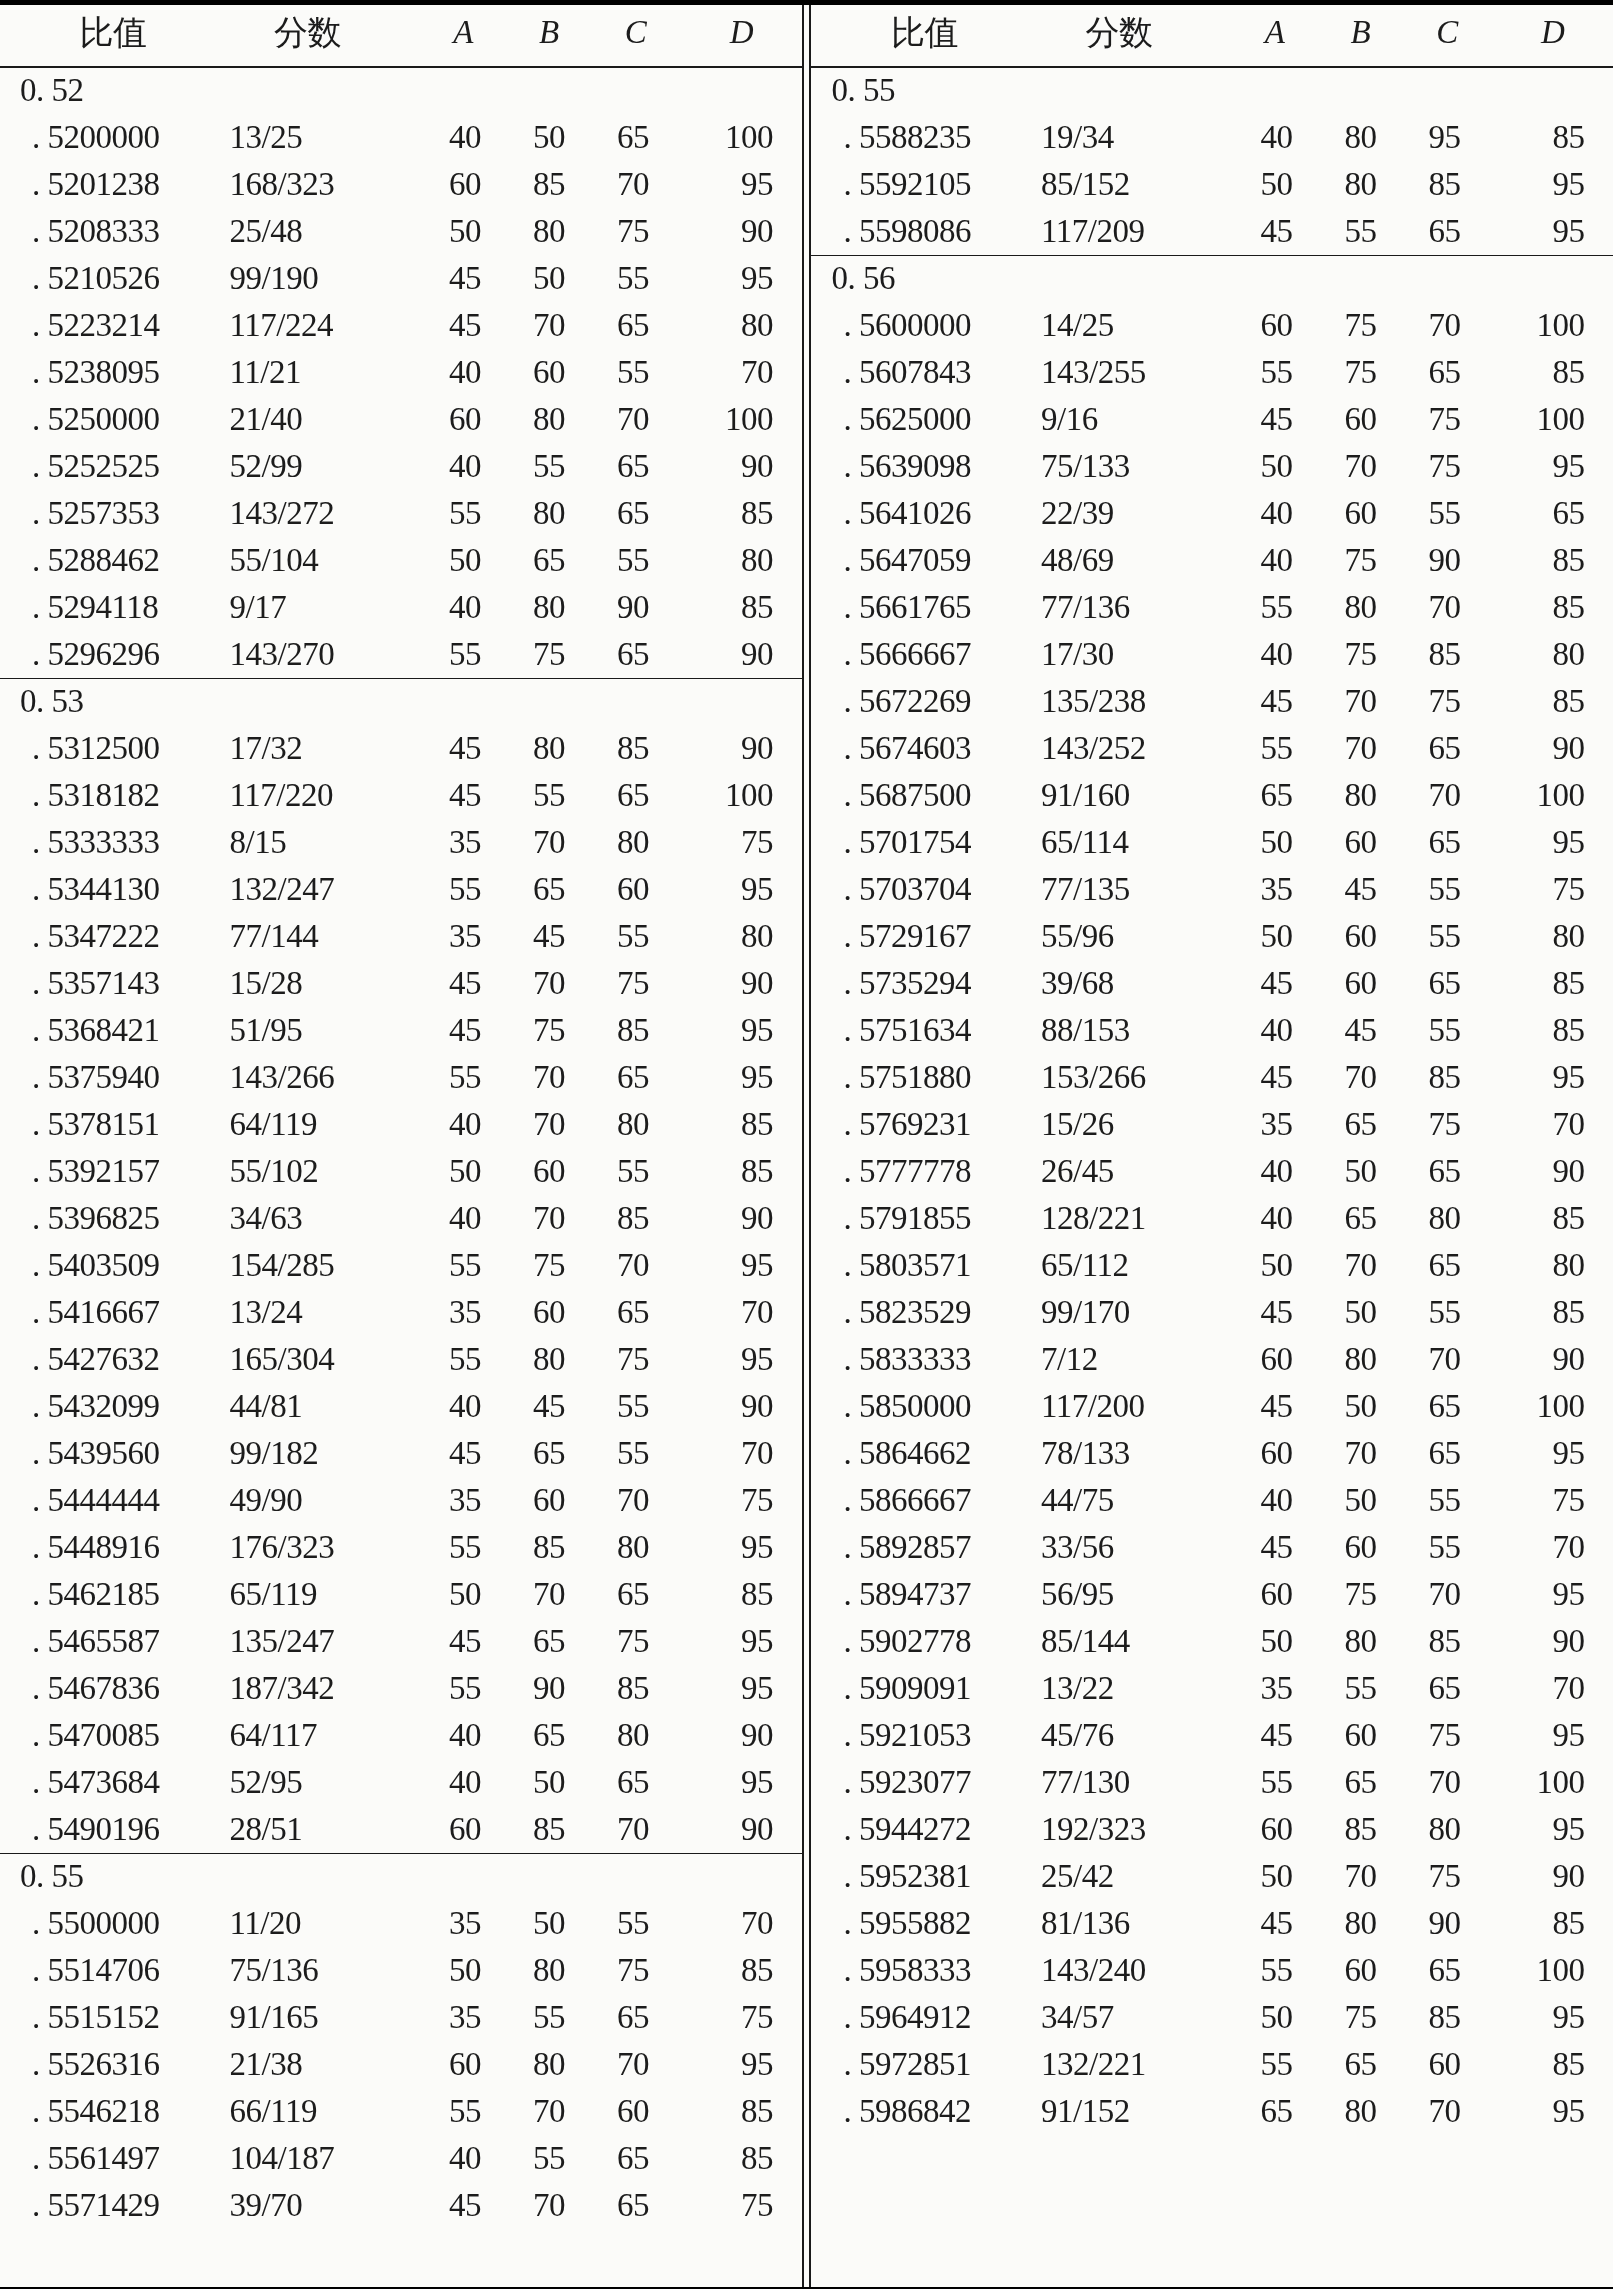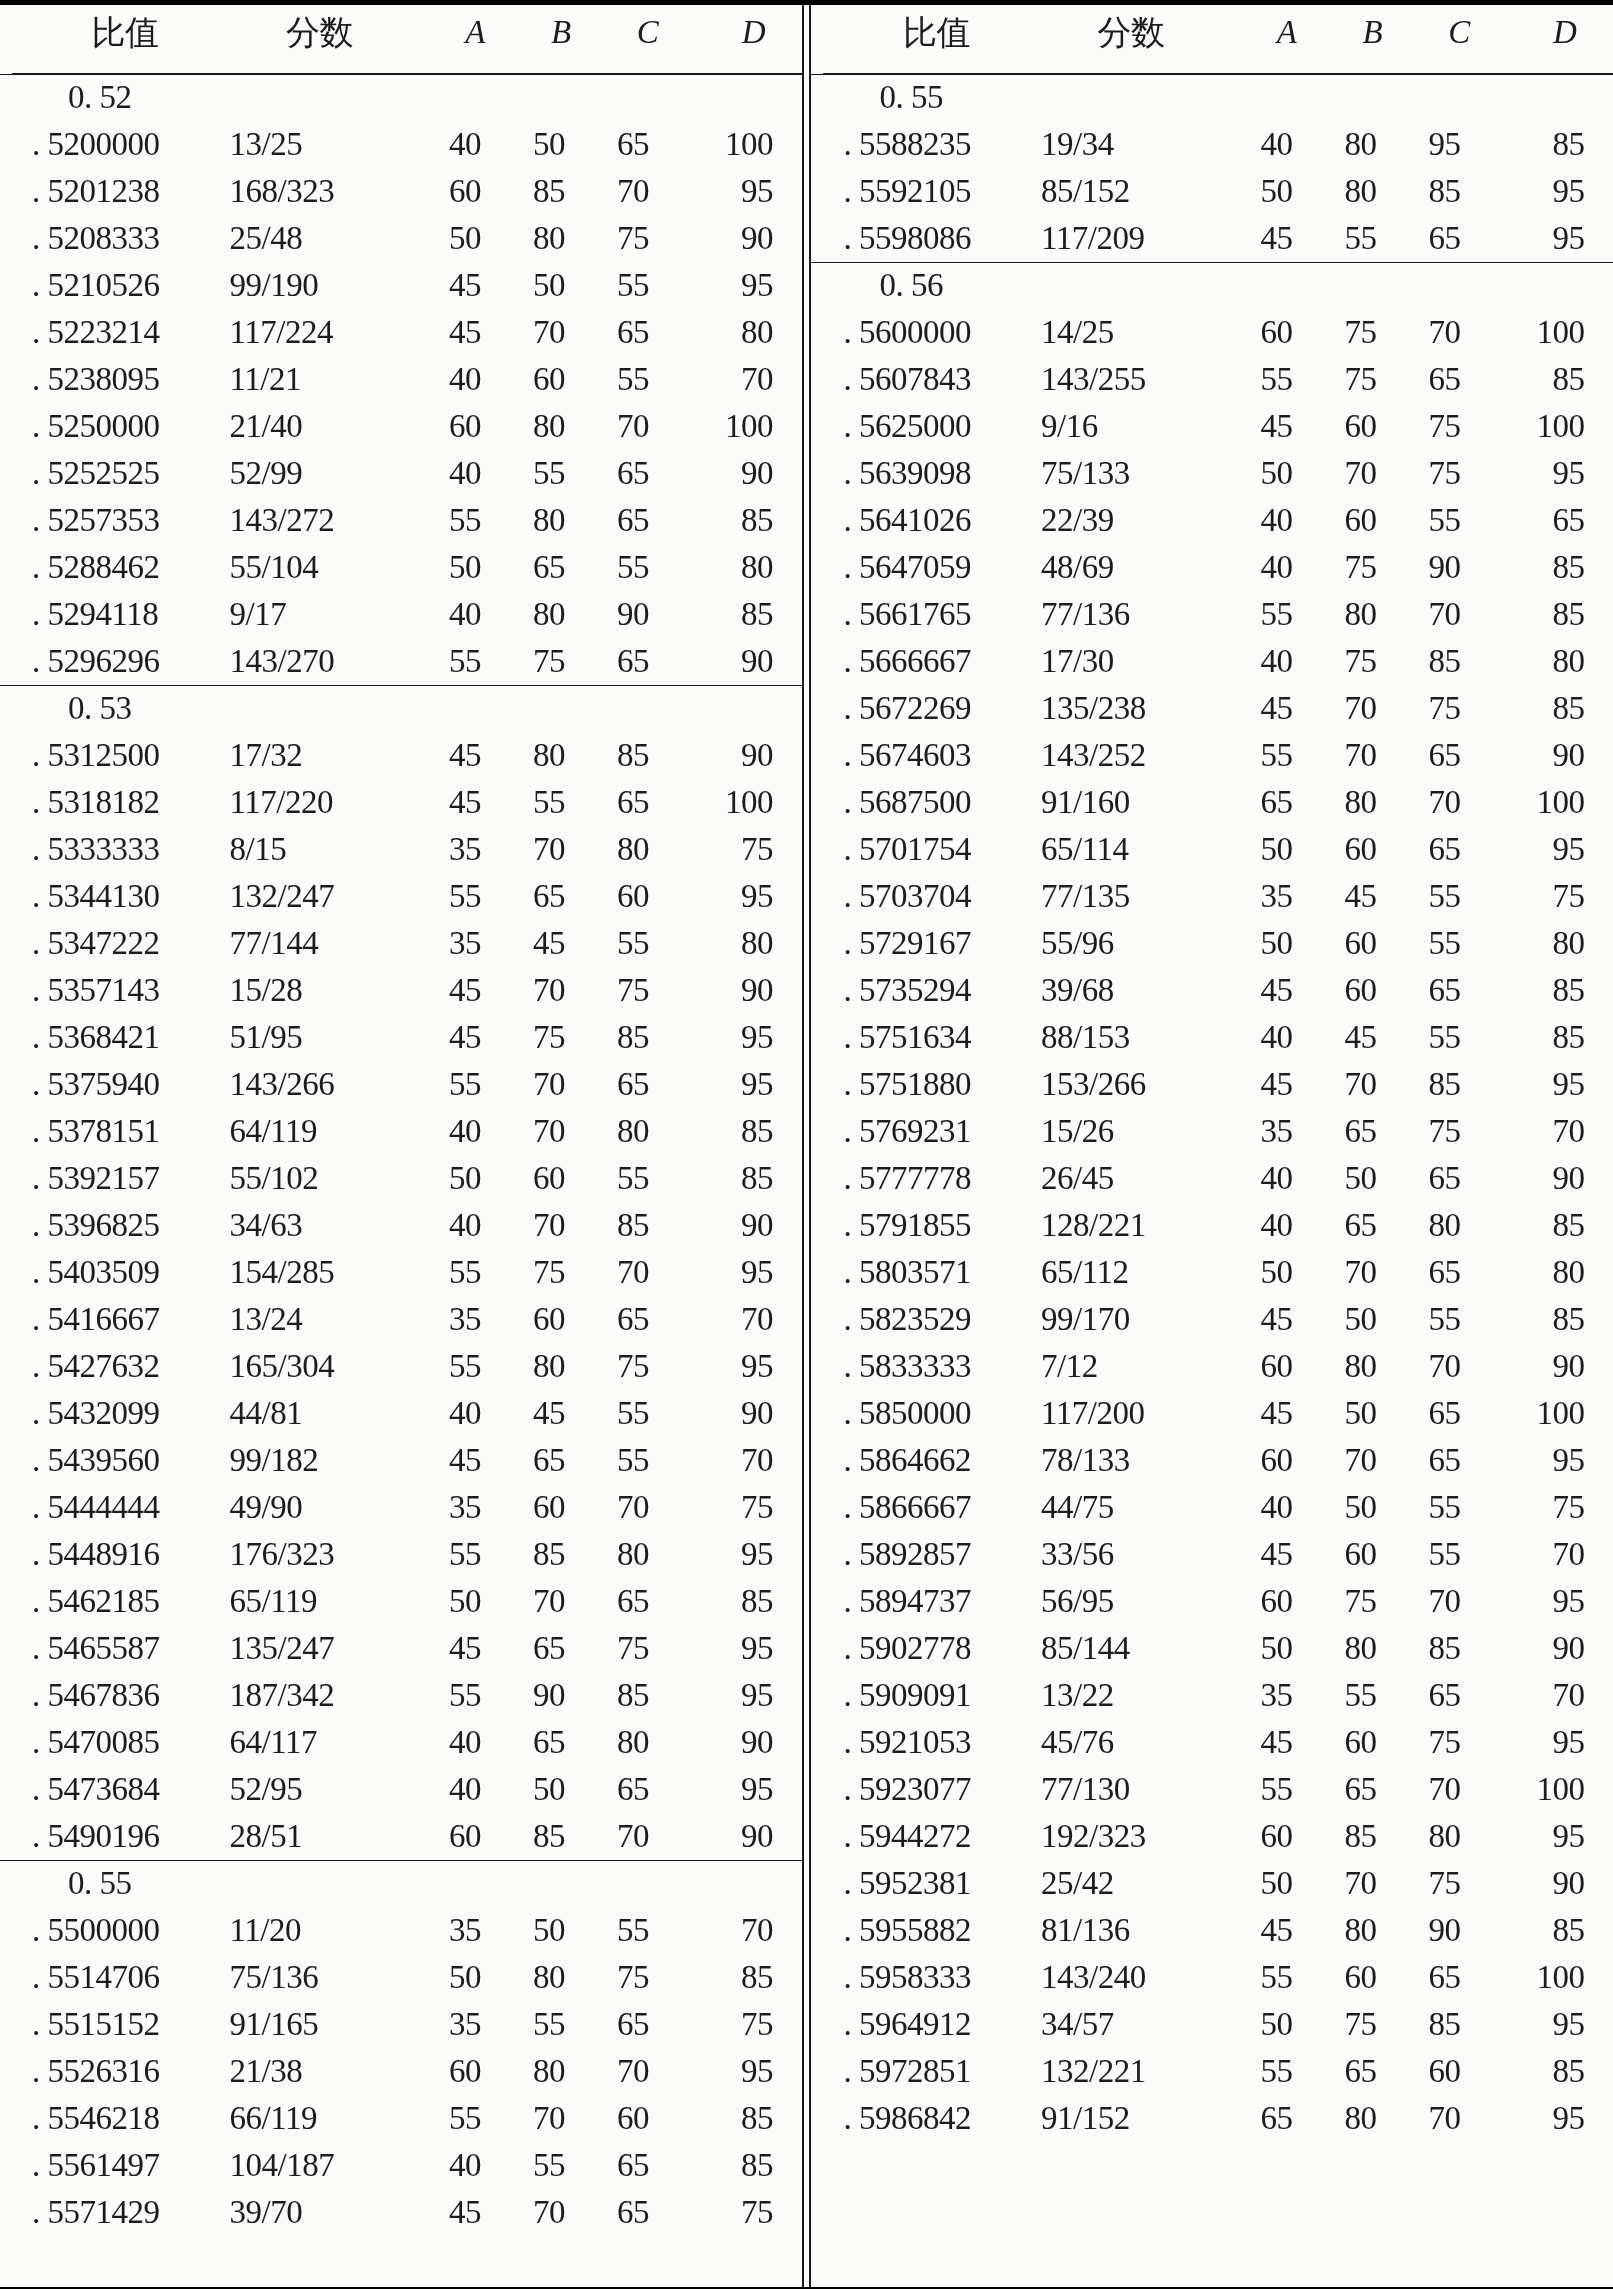--- a/index.html
+++ b/index.html
@@ -30,33 +30,32 @@
     box-sizing:border-box;
     display:grid;
     grid-template-columns:226px 163px 92px 84px 84px 124px;
     height:47px;
     line-height:47px;
     font-size:33px;
     letter-spacing:-0.5px;
     white-space:pre;
   }
   .header-row{
-    height:69px;
+    height:62px;
     line-height:55px;
     border-bottom:1.8px solid #1a1a1a;
-    margin-left:12px;
   }
   .section-row{
     border-top:1.8px solid #1a1a1a;
     line-height:45px;
   }
   .c-ratio{padding-left:32px;}
   .c-frac{padding-left:3.6px;}
   .c-num{text-align:right;}
-  .c-section{grid-column:1 / -1;padding-left:20px;margin-left:48px;}
+  .c-section{grid-column:1 / -1;padding-left:20px;}
   .h-cjk{text-align:center;font-size:34px;}
   .h-letter{text-align:right;font-style:italic;font-size:33px;}
   .pr-a{padding-right:8.1px;}
   .pr-b{padding-right:6.3px;}
   .pr-c{padding-right:2.7px;}
   .pr-d{padding-right:20px;}
 </style>
 </head>
 <body>
 

